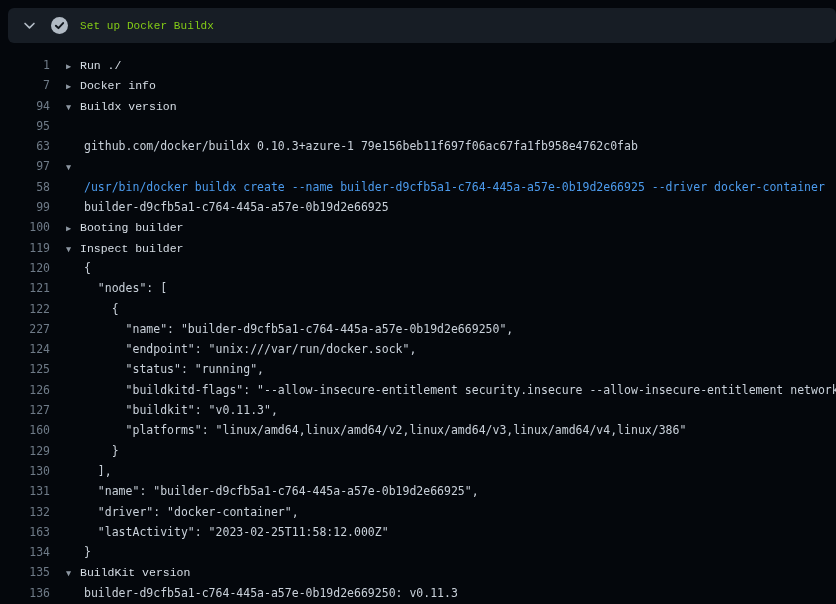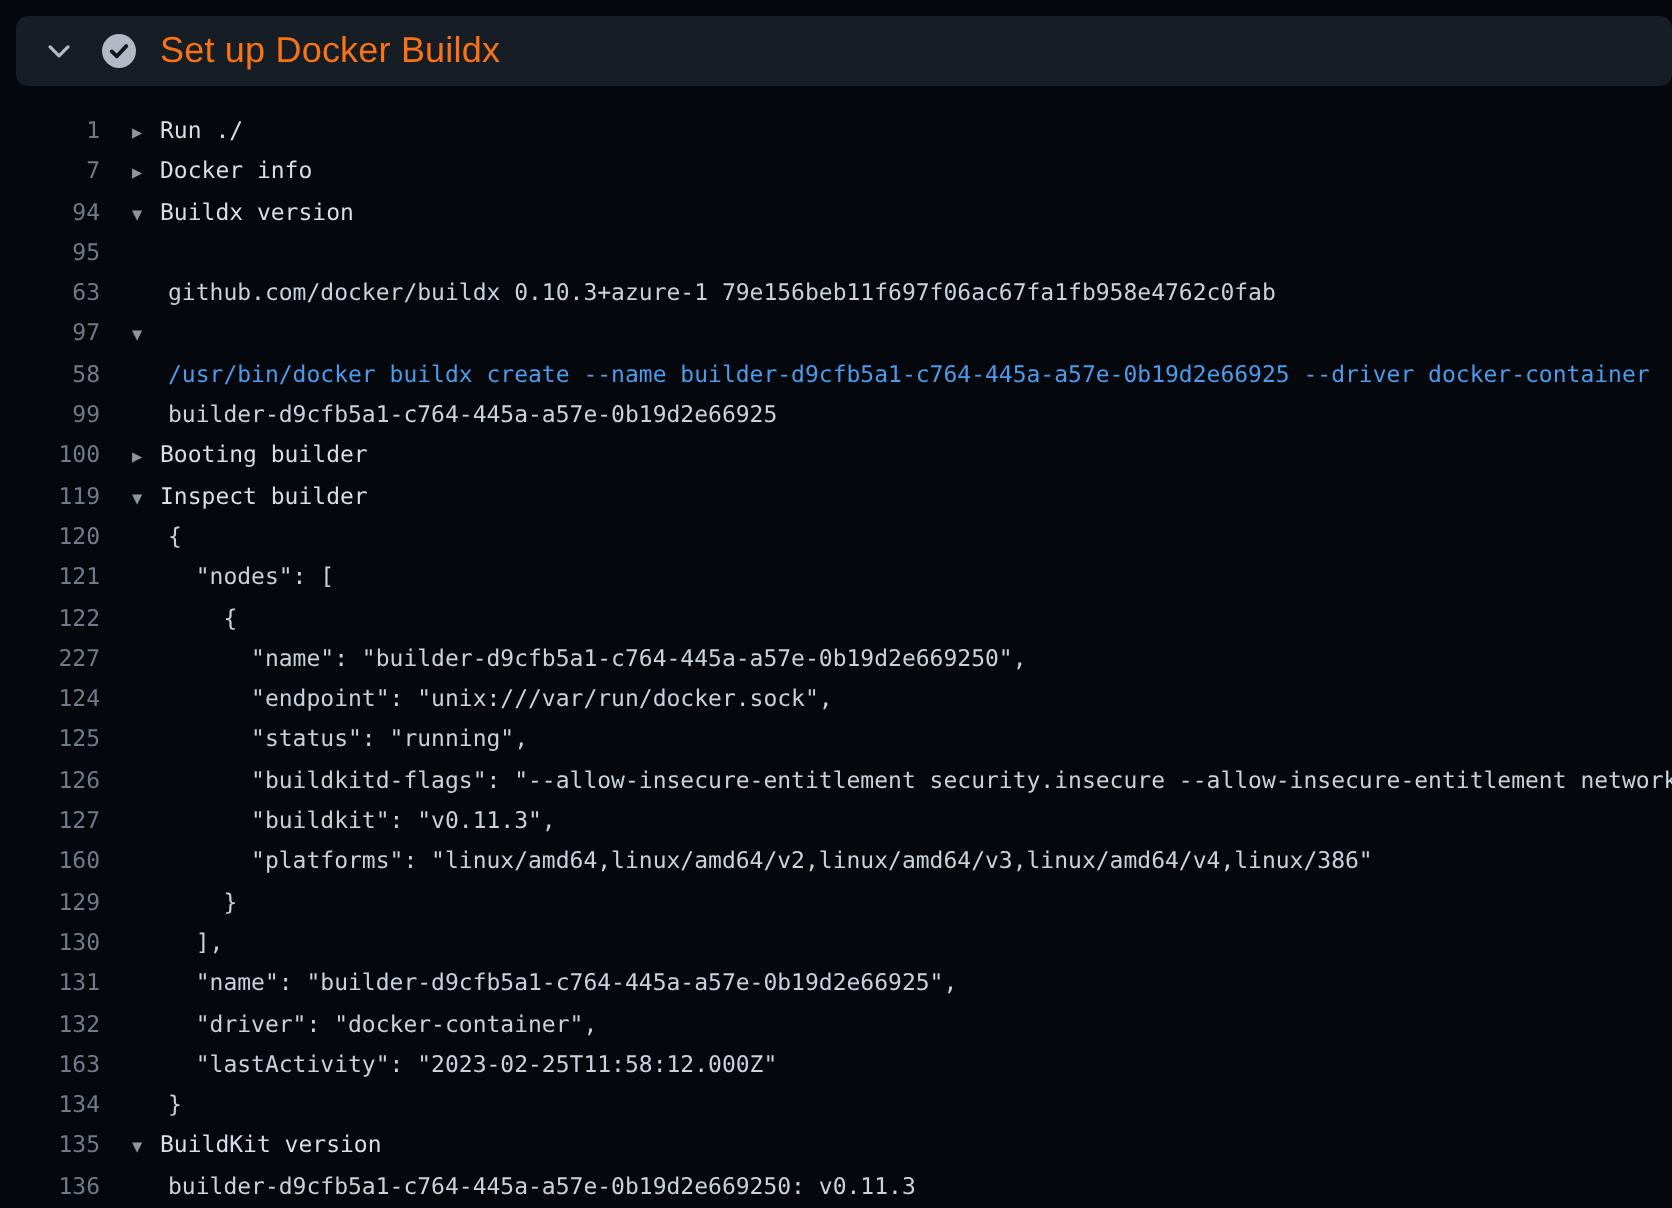--- a/index.html
+++ b/index.html
@@ -25,24 +25,24 @@
     display: flex; align-items: center; justify-content: center;
     margin-left: 6px;
     color: #b3bcc6;
   }
   .status-wrap {
     width: 30px;
     display: flex; align-items: center; justify-content: center;
     margin-right: 6px;
   }
   .step-title {
-    font-family: Liberation Sans, sans-serif;
-    font-size: 18px;
+    font-family: Liberation Mono, monospace;
+    font-size: 11px;
     font-weight: 500;
-    color: #f97316;
+    color: #84cc16;
     letter-spacing: 0.1px;
   }
 
   
   .log {
     position: absolute;
     left: 0; right: 0; top: 55px; bottom: 0;
     overflow: hidden;
     font-size: 11.5px;
     line-height: 20.3px;
@@ -67,21 +67,21 @@
     white-space: pre;
   }
   .marker {
     display: inline-block;
     width: 14px;
     flex: 0 0 14px;
     font-size: 8.5px;
     color: #8d97a2;
   }
   .marker.empty { width: 18px; flex-basis: 18px; }
-  .txt-group { color: #d7dee6; }
+  .txt-group { color: #d7dee6; font-family: Liberation Mono, monospace; }
   .txt-cmd   { color: #4c9bed; }
   .txt-out   { color: #c9d1da; }
   .log-row.group { cursor: pointer; }
 </style>
 </head>
 <body>
 
 <div class="step-header">
   <span class="chev">
     <svg width="13" height="13" viewBox="0 0 16 16" fill="none">

